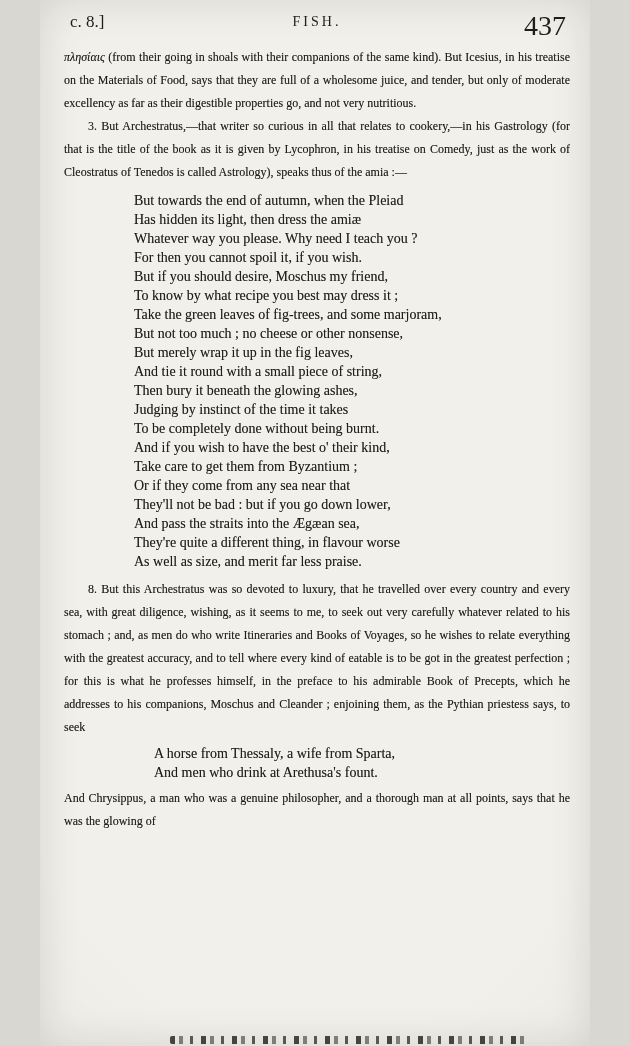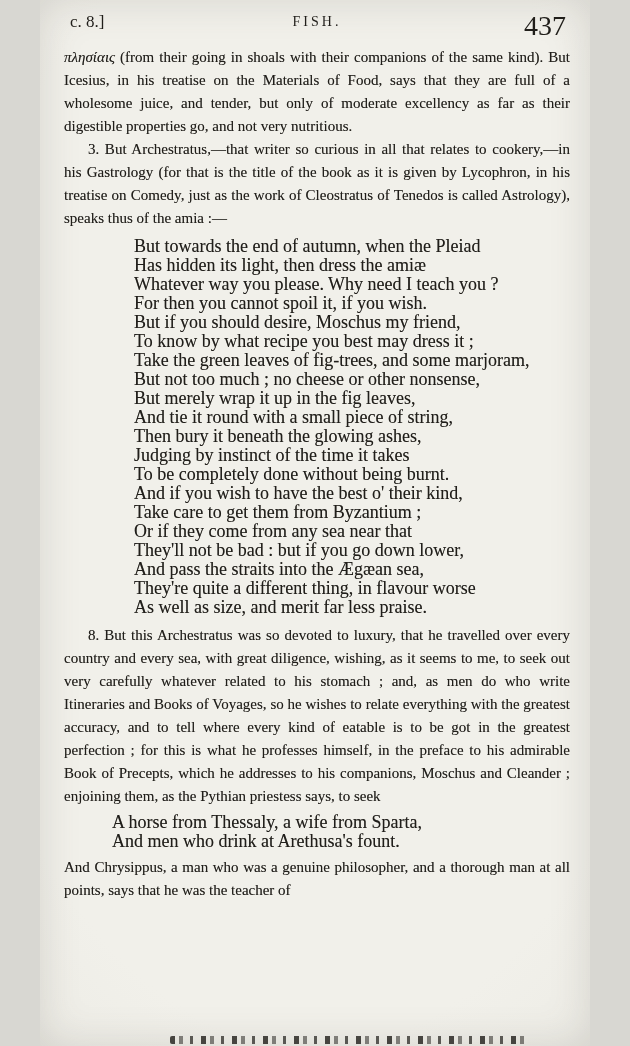--- a/index.html
+++ b/index.html
@@ -42,42 +42,42 @@
     letter-spacing: 3px;
   }
   .page-number {
     position: absolute;
     right: 4px;
     top: 0;
     font-size: 28px;
   }
   .para {
     margin: 0;
-    font-size: 15px;
+    font-size: 12px;
     line-height: 23px;
     text-align: justify;
     hyphens: auto;
     -webkit-hyphens: auto;
     text-shadow: 0 0 0.4px rgba(30,28,24,0.45);
   }
   .para.indent {
     text-indent: 24px;
   }
   .greek {
     font-style: italic;
   }
   .poem {
     margin: 7px 0 7px 70px;
-    font-size: 18px;
+    font-size: 14px;
     line-height: 19px;
     white-space: pre-line;
     text-shadow: 0 0 0.4px rgba(30,28,24,0.45);
   }
   .poem.poem-2 {
-    margin-left: 48px;
+    margin-left: 90px;
     margin-top: 5px;
     margin-bottom: 5px;
   }
   .cutoff-fragment {
     position: absolute;
     bottom: 2px;
     left: 130px;
     width: 360px;
     height: 8px;
     border-radius: 2px;
@@ -127,17 +127,17 @@
 They'll not be bad : but if you go down lower,
 And pass the straits into the Ægæan sea,
 They're quite a different thing, in flavour worse
 As well as size, and merit far less praise.</div>
 
   <p class="para indent">8. But this Archestratus was so devoted to luxury, that he travelled over every country and every sea, with great diligence, wishing, as it seems to me, to seek out very carefully whatever related to his stomach ; and, as men do who write Itineraries and Books of Voyages, so he wishes to relate everything with the greatest accuracy, and to tell where every kind of eatable is to be got in the greatest perfection ; for this is what he professes himself, in the preface to his admirable Book of Precepts, which he addresses to his companions, Moschus and Cleander ; enjoining them, as the Pythian priestess says, to seek</p>
 
   <div class="poem poem-2">A horse from Thessaly, a wife from Sparta,
 And men who drink at Arethusa's fount.</div>
 
-  <p class="para">And Chrysippus, a man who was a genuine philosopher, and a thorough man at all points, says that he was the teacher of</p>
+  <p class="para">And Chrysippus, a man who was a genuine philosopher, and a thorough man at all points, says that he was the glowing of</p>
 
   <div class="cutoff-fragment"></div>
 
 </div>
 
 </body></html>

